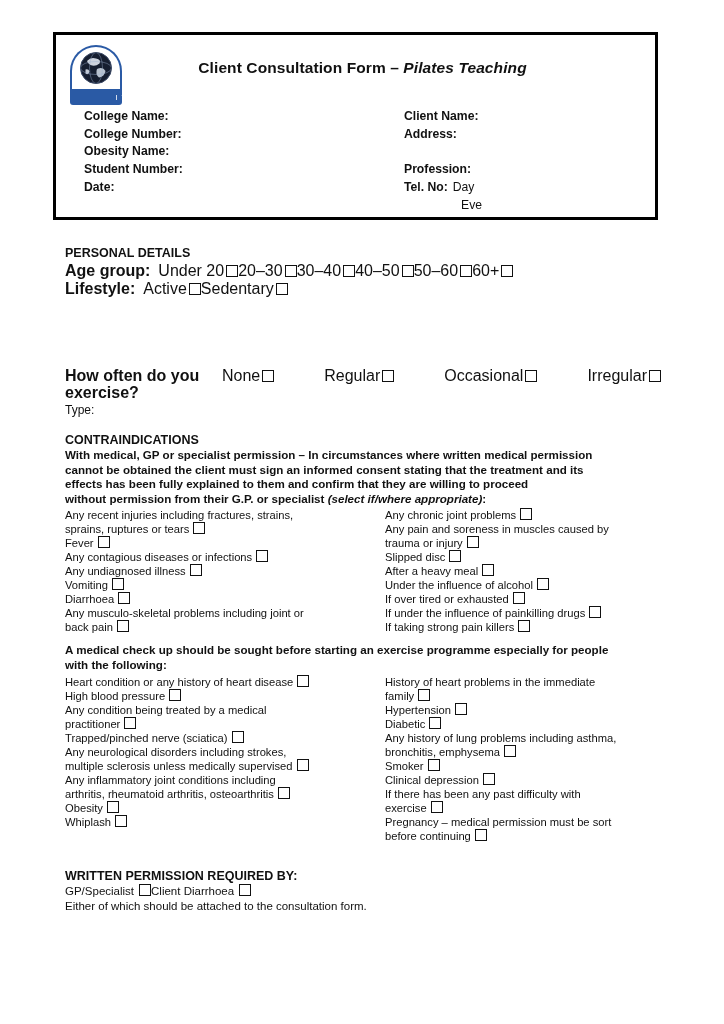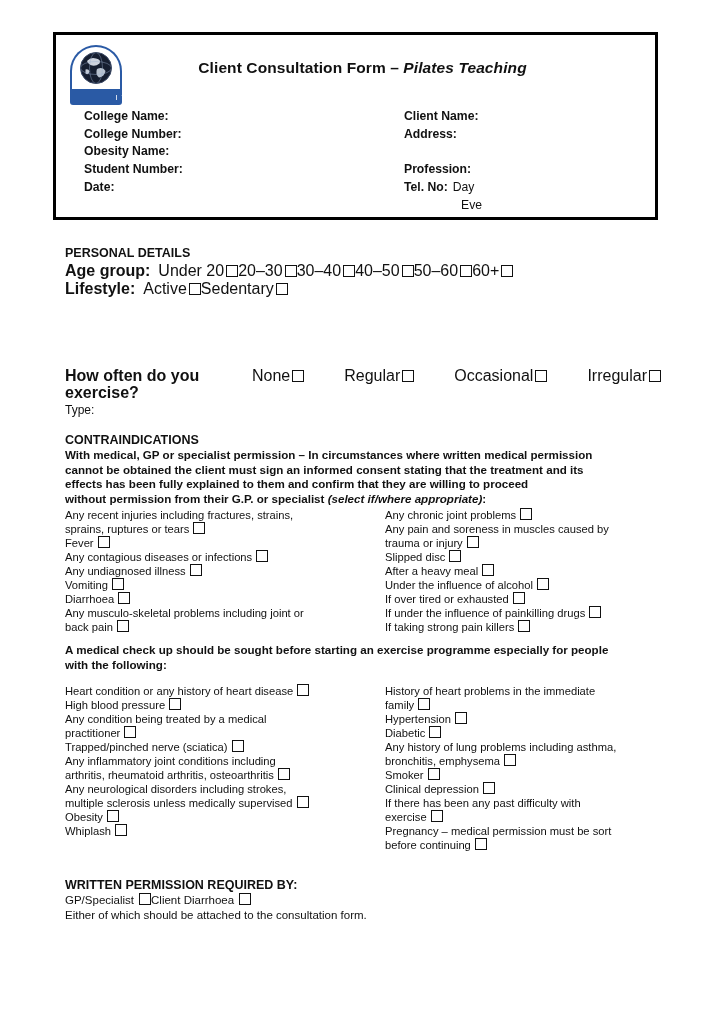--- a/index.html
+++ b/index.html
@@ -31,41 +31,41 @@
   .hrow .val{margin-left:5px;}
   .hrow.indent{padding-left:52px;}
 
   
   .content{position:absolute;left:65px;top:245px;width:596px;}
   .section-title{font-size:12.5px;font-weight:bold;line-height:17.4px;}
   .prow{font-size:12px;line-height:17.4px;min-height:17.4px;}
   .optrow{font-size:16px;line-height:17.4px;min-height:17.4px;display:flex;align-items:baseline;}
   .optrow .lbl{margin-right:8px;}
   .opts{display:inline-flex;}
-  .opts.wide{gap:40px;align-items:center;}
+  .opts.wide{gap:50px;align-items:center;}
   .opt{white-space:nowrap;}
 
   .cb{width:10px;height:10px;border:1.5px solid #111;display:inline-block;
     vertical-align:-1px;background:#fff;}
   .opt .cb{margin-left:2px;}
   .item .cb{margin-left:4px;}
   .permopt .cb{margin-left:5px;}
 
   .contra-title{font-size:12.5px;font-weight:bold;line-height:15px;margin-top:14px;}
   .intro{font-size:11.6px;font-weight:bold;line-height:14.6px;}
   .pre{white-space:pre-line;}
 
   .checklist{display:flex;font-size:11.2px;line-height:14px;margin-top:2px;}
   .col-left{width:320px;}
   .col-right{width:276px;}
   .item{min-height:14px;}
   .itext{white-space:pre-line;}
 
   .medical-heading{font-size:11.6px;font-weight:bold;line-height:14.2px;margin-top:9px;}
-  .medical .checklist{margin-top:12px;}
+  .medical .checklist{margin-top:3px;}
 
   .perm-title{font-size:12.5px;font-weight:bold;line-height:15px;margin-top:26px;}
   .permrow{display:flex;font-size:11.5px;line-height:15px;}
   .permnote{font-size:11.5px;line-height:15px;}
 </style>
 </head>
 <body style="--logo-blue: #2a5aa5;">
 
 <div class="header-box">
 
@@ -182,24 +182,24 @@
   <div class="medical">
     <div class="medical-heading pre">A medical check up should be sought before starting an exercise programme especially for people
 with the following:</div>
     <div class="checklist">
       <div class="col-left">
           <div class="item"><span class="itext">Heart condition or any history of heart disease</span><span class="cb"></span></div>
           <div class="item"><span class="itext">High blood pressure</span><span class="cb"></span></div>
           <div class="item"><span class="itext">Any condition being treated by a medical
 practitioner</span><span class="cb"></span></div>
           <div class="item"><span class="itext">Trapped/pinched nerve (sciatica)</span><span class="cb"></span></div>
+          <div class="item"><span class="itext">Any neurological disorders including strokes,
+multiple sclerosis unless medically supervised</span><span class="cb"></span></div>
           <div class="item"><span class="itext">Any inflammatory joint conditions including
 arthritis, rheumatoid arthritis, osteoarthritis</span><span class="cb"></span></div>
-          <div class="item"><span class="itext">Any neurological disorders including strokes,
-multiple sclerosis unless medically supervised</span><span class="cb"></span></div>
           <div class="item"><span class="itext">Obesity</span><span class="cb"></span></div>
           <div class="item"><span class="itext">Whiplash</span><span class="cb"></span></div>
         </div>
       <div class="col-right">
           <div class="item"><span class="itext">History of heart problems in the immediate
 family</span><span class="cb"></span></div>
           <div class="item"><span class="itext">Hypertension</span><span class="cb"></span></div>
           <div class="item"><span class="itext">Diabetic</span><span class="cb"></span></div>
           <div class="item"><span class="itext">Any history of lung problems including asthma,
 bronchitis, emphysema</span><span class="cb"></span></div>

